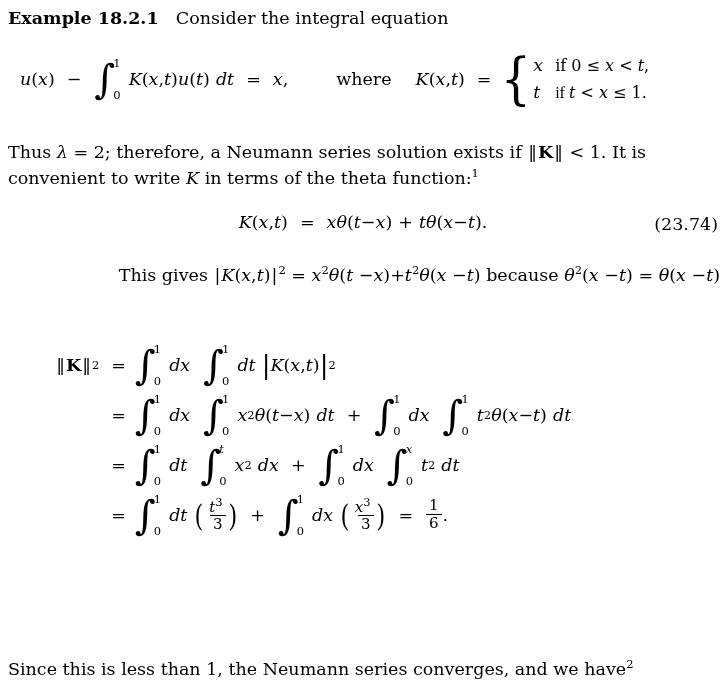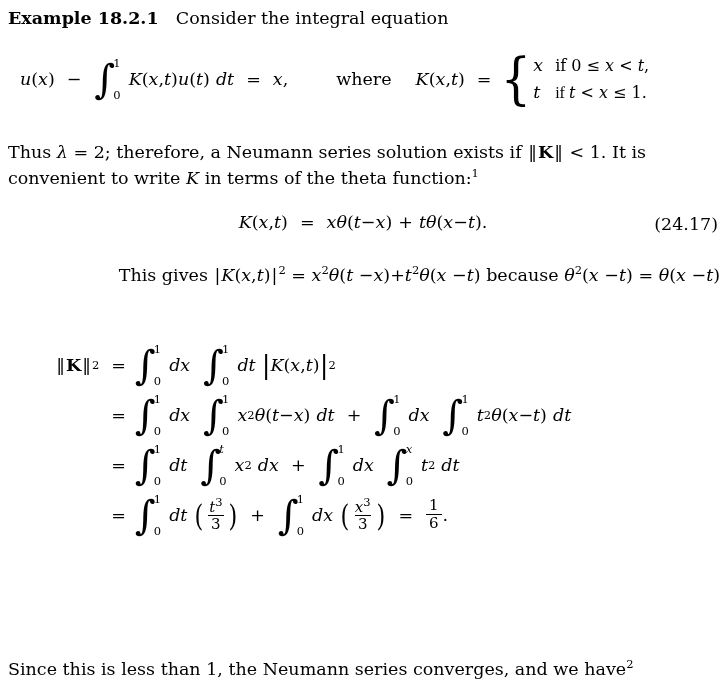--- a/index.html
+++ b/index.html
@@ -75,21 +75,21 @@
   .lim-wrap .up { position: relative; top: -10px; }
   .lim-wrap .dn { position: relative; top: 10px; }
   .sup {
     font-size: 11.5px;
     vertical-align: super;
     font-style: normal;
   }
   .frac {
     display: inline-flex;
     flex-direction: column;
-    align-items: center;
+    align-items: flex-end;
     vertical-align: middle;
     font-size: 15px;
     line-height: 1.1;
     margin: 0 1px;
     position: relative;
     top: -1px;
   }
   .frac .num { padding: 0 3px; }
   .frac .den { padding: 0 3px; border-top: 1px solid #000; }
   .paren-big {
@@ -258,21 +258,21 @@
         <span class="sp2"></span>
       <span class="mi">t</span>
         <span class="mi">θ</span>
         <span class="mo">(</span>
         <span class="mi">x</span> 
         <span class="mo">−</span> 
         <span class="mi">t</span>
         <span class="mo">)</span>
         <span class="mo">.</span>
     </span>
-    <span class="tag">(24.17)</span>
+    <span class="tag">(23.74)</span>
   </div>
 
   <div class="abs para" id="para-thisgives">
     <div>
       This gives <span class="vbar">|</span><span class="mi">K</span><span class="mo">(</span><span class="mi">x</span><span class="mo">,</span><span class="mi">t</span><span class="mo">)</span><span class="vbar">|</span><span class="sup">2</span> =
       <span class="mi">x</span><span class="sup">2</span><span class="mi">θ</span><span class="mo">(</span><span class="mi">t</span> <span class="mo">−</span><span class="mi">x</span><span class="mo">)</span>+<span class="mi">t</span><span class="sup">2</span><span class="mi">θ</span><span class="mo">(</span><span class="mi">x</span> <span class="mo">−</span><span class="mi">t</span><span class="mo">)</span>
       because <span class="mi">θ</span><span class="sup">2</span><span class="mo">(</span><span class="mi">x</span> <span class="mo">−</span><span class="mi">t</span><span class="mo">)</span> = <span class="mi">θ</span><span class="mo">(</span><span class="mi">x</span> <span class="mo">−</span><span class="mi">t</span><span class="mo">)</span>
     </div>
   </div>
 

